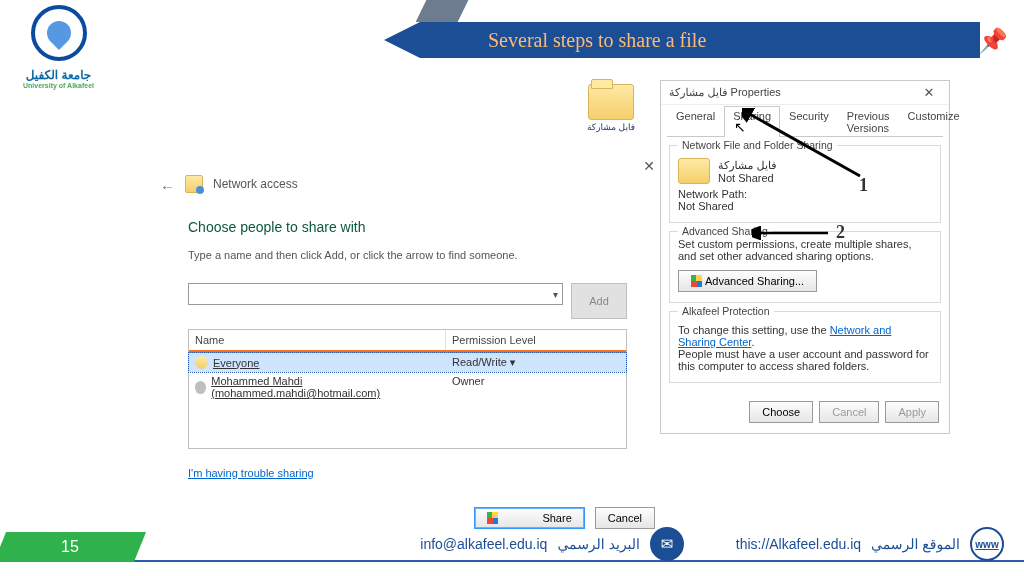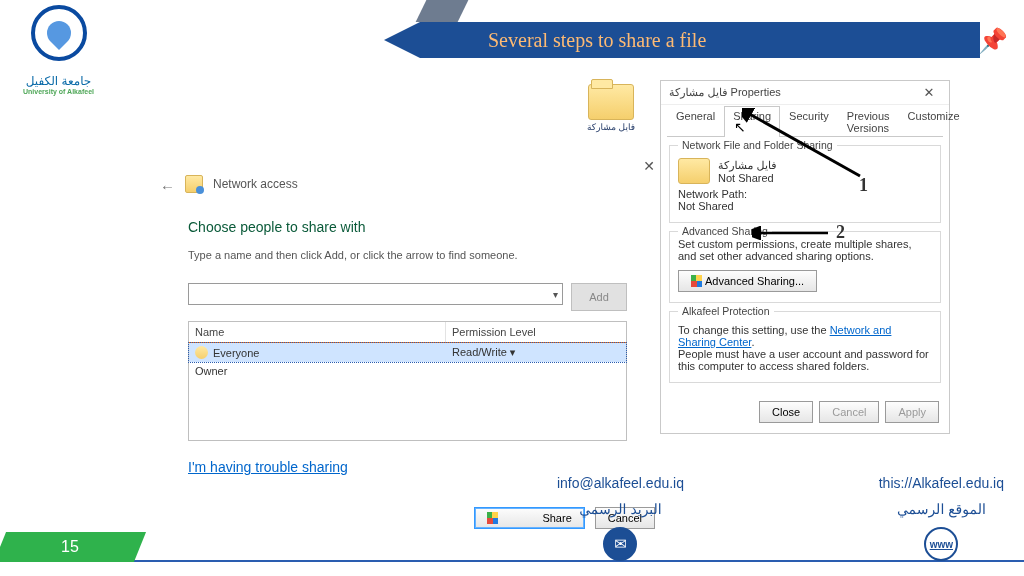--- a/index.html
+++ b/index.html
@@ -9,53 +9,53 @@
   .banner { position: absolute; top: 22px; left: 420px; width: 560px; height: 36px; background: #1c4e95; display: flex; align-items: center; padding-left: 68px; }
   .banner::before { content: ""; position: absolute; left: -36px; top: 0; width: 0; height: 0; border-top: 18px solid transparent; border-bottom: 18px solid transparent; border-right: 36px solid #1c4e95; }
   .banner-decor{position:absolute;left:422px;top:-4px;width:42px;height:26px;background:#6e7c90;transform:skewX(-26deg);}
   .banner-title { color: #fdba74; font-size: 20px; font-weight: 300; font-family: "Times New Roman", serif; }
   .pin { position: absolute; right: 20px; top: 27px; width: 26px; height: 26px; color: #e3b23c; font-size: 24px; }
 
   
   .logo { position: absolute; left: 17px; top: 5px; width: 83px; text-align: center; }
   .logo-ring{display:inline-block;width:56px;height:56px;border:4px solid #0a4aa0;border-radius:50%;position:relative;}
   .logo-ring::after{content:"";position:absolute;left:50%;top:50%;width:24px;height:24px;margin-left:-12px;margin-top:-12px;background:#5698e1;border-radius:50% 50% 50% 0;transform:rotate(-45deg);}
-  .logo-txt1{color:#0a6aa8;font-size:12px;font-weight:400;margin-top:10px;letter-spacing:1px;}
+  .logo-txt1{color:#0a6aa8;font-size:12px;font-weight:700;margin-top:4px;letter-spacing:1px;}
   .logo-txt2{color:#4fa758;font-size:7px;font-weight:700;}
 
   
   .mini { position: absolute; left: 581px; top: 84px; width: 60px; text-align: center; }
   .mini-folder { width: 46px; height: 36px; margin: 0 auto 2px; background: linear-gradient(#ffe9a3,#f5cf6d); border: 1px solid #d8b45a; border-radius: 3px; position: relative; }
   .mini-folder::before { content: ""; position: absolute; left: 2px; top: -6px; width: 20px; height: 8px; background: #ffe9a3; border: 1px solid #d8b45a; border-radius: 2px 2px 0 0; }
   .mini-lbl { font-size: 9px; color: #233a67; direction: rtl; text-shadow:0 0 1px #fff; }
   .close-x { position: absolute; left: 634px; top: 158px; width: 30px; height: 20px; font-size: 14px; text-align: center; color: #555; }
 
   
   .dlg1 { position: absolute; left: 160px; top: 175px; width: 495px; background: #fff; }
   .dlg1-top { display: flex; align-items: center; gap: 10px; margin-bottom: 26px; color: #555; }
   .arrow-back { font-size: 15px; color: #777; }
   .na-icon { width: 18px; height: 18px; background: linear-gradient(#ffe9a3,#f5cf6d); border: 1px solid #d8b45a; border-radius: 2px; position: relative; }
   .na-icon::after{content:"";position:absolute;right:-2px;bottom:-2px;width:8px;height:8px;background:#4a90d9;border-radius:50%;}
   .choose { color: #0a5a39; font-size: 14px; margin: 0 28px 14px; }
   .instr { color: #555; margin: 0 28px 22px; font-size: 11px; }
   .combo-row { display: flex; margin: 0 28px 10px; }
   .combo { flex: 1; height: 22px; border: 1px solid #9a9a9a; background: #fff; display:flex; align-items:center; justify-content:flex-end; padding-right:4px; }
   .combo .chev { font-size: 10px; color:#555;}
-  .add-btn { width: 56px; height: 28px; margin-left: 8px; background: #e1e1e1; border: 1px solid #bfbfbf; color: #888; font-size: 11px; }
+  .add-btn { width: 56px; height: 36px; margin-left: 8px; background: #e1e1e1; border: 1px solid #bfbfbf; color: #888; font-size: 11px; }
   .list { margin: 0 28px; border: 1px solid #bfbfbf; min-height: 120px; }
-  .list-head { display: flex; background: #fff; font-size: 11px; color: #444; border-bottom: 1px solid #f97316; }
+  .list-head { display: flex; background: #fff; font-size: 11px; color: #444; border-bottom: 3px solid #f97316; }
   .list-head .c1 { flex: 1; padding: 4px 6px; border-right: 1px solid #e3e3e3; }
   .list-head .c2 { width: 180px; padding: 4px 6px; }
   .list-row { display: flex; font-size: 11px; }
-  .list-row .c1 { flex: 1; padding: 3px 6px; display:flex; align-items:center; gap:5px; }
+  .list-row .c1 { flex: 1; padding: 3px 6px; display:flex; align-items:center; gap:5px;text-decoration:underline; }
   .list-row .c2 { width: 180px; padding: 3px 6px; }
   .selrow { background: #cfe4ff; outline: 1px dotted #2a5db0; }
   .usericon{width:13px;height:13px;display:inline-block;background:#bfbfbf;border-radius:50%;position:relative;}
   .usericon.grp{background:linear-gradient(#ffe9a3,#f5cf6d);}
-  .trouble { margin: 18px 28px 0; color: #0066cc; font-size: 14px; text-decoration: underline; }
+  .trouble { margin: 18px 28px 0; color: #0066cc; font-size: 11px; text-decoration: underline; }
   .dlg1-btns { position: absolute; right: 0; top: 332px; display: flex; gap: 10px; }
   .wbtn { height: 22px; padding: 0 12px; background: linear-gradient(#fdfdfd,#e6e6e6); border: 1px solid #9a9a9a; font-size: 11px; display: inline-flex; align-items: center; gap: 3px; }
   .wbtn.sel { border-color: #3399ff; box-shadow: 0 0 0 1px #66b2ff inset; gap: 44px; }
   .shield{width:11px;height:12px;display:inline-block;background:conic-gradient(#ffd24a 0 25%,#1f7ae0 0 50%,#e64a3c 0 75%,#3cb049 0);}
 
   
   .dlg2 { position: absolute; left: 660px; top: 80px; width: 290px; border: 1px solid #c9c9c9; background: #fff; font-size: 11px; }
   .dlg2-title { display: flex; align-items: center; justify-content: space-between; padding: 4px 8px; color: #444; border-bottom: 1px solid #eee; }
   .dlg2-x { width: 24px; text-align: center; font-size: 13px; color: #555; }
   .tabs { display: flex; border-bottom: 1px solid #c9c9c9; margin: 0 6px; }
@@ -75,21 +75,21 @@
   .arrowA { position: absolute; left: 742px; top: 108px; width: 120px; height: 70px; pointer-events: none; }
   .callout1 { position: absolute; left: 859px; top: 175px; font-size: 18px; font-weight: 700; font-family:"Times New Roman",serif; }
   .arrowB { position: absolute; left: 752px; top: 226px; width: 78px; height: 14px; pointer-events:none; }
   .callout2 { position: absolute; left: 836px; top: 222px; font-size: 18px; font-weight: 700; font-family:"Times New Roman",serif; }
   .cursor { position: absolute; left: 734px; top: 119px; font-size: 14px; color: #000; pointer-events:none; }
 
   
   .footer-green { position: absolute; left: 0; bottom: 14px; width: 140px; height: 30px; background: #2fb24c; color: #fff; display: flex; align-items: center; justify-content: center; font-size: 16px; transform: skewX(-22deg); transform-origin: left; }
   .footer-green span { transform: skewX(22deg); }
   .footer-line { position: absolute; left: 0; right: 0; bottom: 14px; height: 30px; border-bottom: 2px solid #2a5db0; pointer-events: none; }
-  .foot-txt { position: absolute; bottom: 15px; font-size: 14px; color: #1c4e95; font-family:"Times New Roman",serif; display:flex; align-items:center; gap:10px;flex-direction:column; }
+  .foot-txt { position: absolute; bottom: 15px; font-size: 14px; color: #1c4e95; font-family:"Times New Roman",serif; display:flex; align-items:center; gap:10px; }
   .foot-txt.a { right: 340px; }
   .foot-txt.b { right: 20px; }
   .icon-circ { width: 34px; height: 34px; border: 2px solid #1c4e95; border-radius: 50%; display: inline-flex; align-items: center; justify-content: center; color: #1c4e95; font-size: 15px; }
   .icon-circ.fill{background:#1c4e95;color:#fff;}
   .www{font-size:10px;font-weight:700;text-decoration:underline;}
 </style>
 </head>
 <body>
 
 <div class="banner-decor"></div>
@@ -129,20 +129,24 @@
       <div class="c2">Permission Level</div>
     </div>
     <div class="list-row selrow">
       <div class="c1">
           <span class="usericon grp"></span>
           <span>Everyone</span>
         </div>
       <div class="c2">Read/Write ▾</div>
     </div>
     <div class="list-row">
+      <div class="c1">
+          <span class="usericon"></span>
+          <span>Mohammed Mahdi (mohammed.mahdi@hotmail.com)</span>
+        </div>
       <div class="c2">Owner</div>
     </div>
   </div>
   <div class="trouble">I'm having trouble sharing</div>
   <div class="dlg1-btns">
     <button class="wbtn sel">
         <span class="shield"></span>
         <span>Share</span>
       </button>
     <button class="wbtn">Cancel</button>
@@ -186,21 +190,21 @@
 
   <div class="sect">
     <span class="sect-title">Alkafeel Protection</span>
     <div style="margin-top:6px;">
       <span>To change this setting, use the </span><span class="link">Network and Sharing Center</span>.
     </div>
     <div>People must have a user account and password for this computer to access shared folders.</div>
   </div>
 
   <div class="dlg2-btns">
-    <button class="wbtn">Close</button>
+    <button class="wbtn">Choose</button>
     <button class="wbtn dis">Cancel</button>
     <button class="wbtn dis">Apply</button>
   </div>
 </div>
 
 <svg class="arrowA" viewBox="0 0 120 70">
     <defs>
       <marker id="ah1" markerWidth="10" markerHeight="10" refX="2" refY="3" orient="auto">
         <path d="M0,0 L0,6 L8,3 z" fill="#000"></path>
       </marker>

